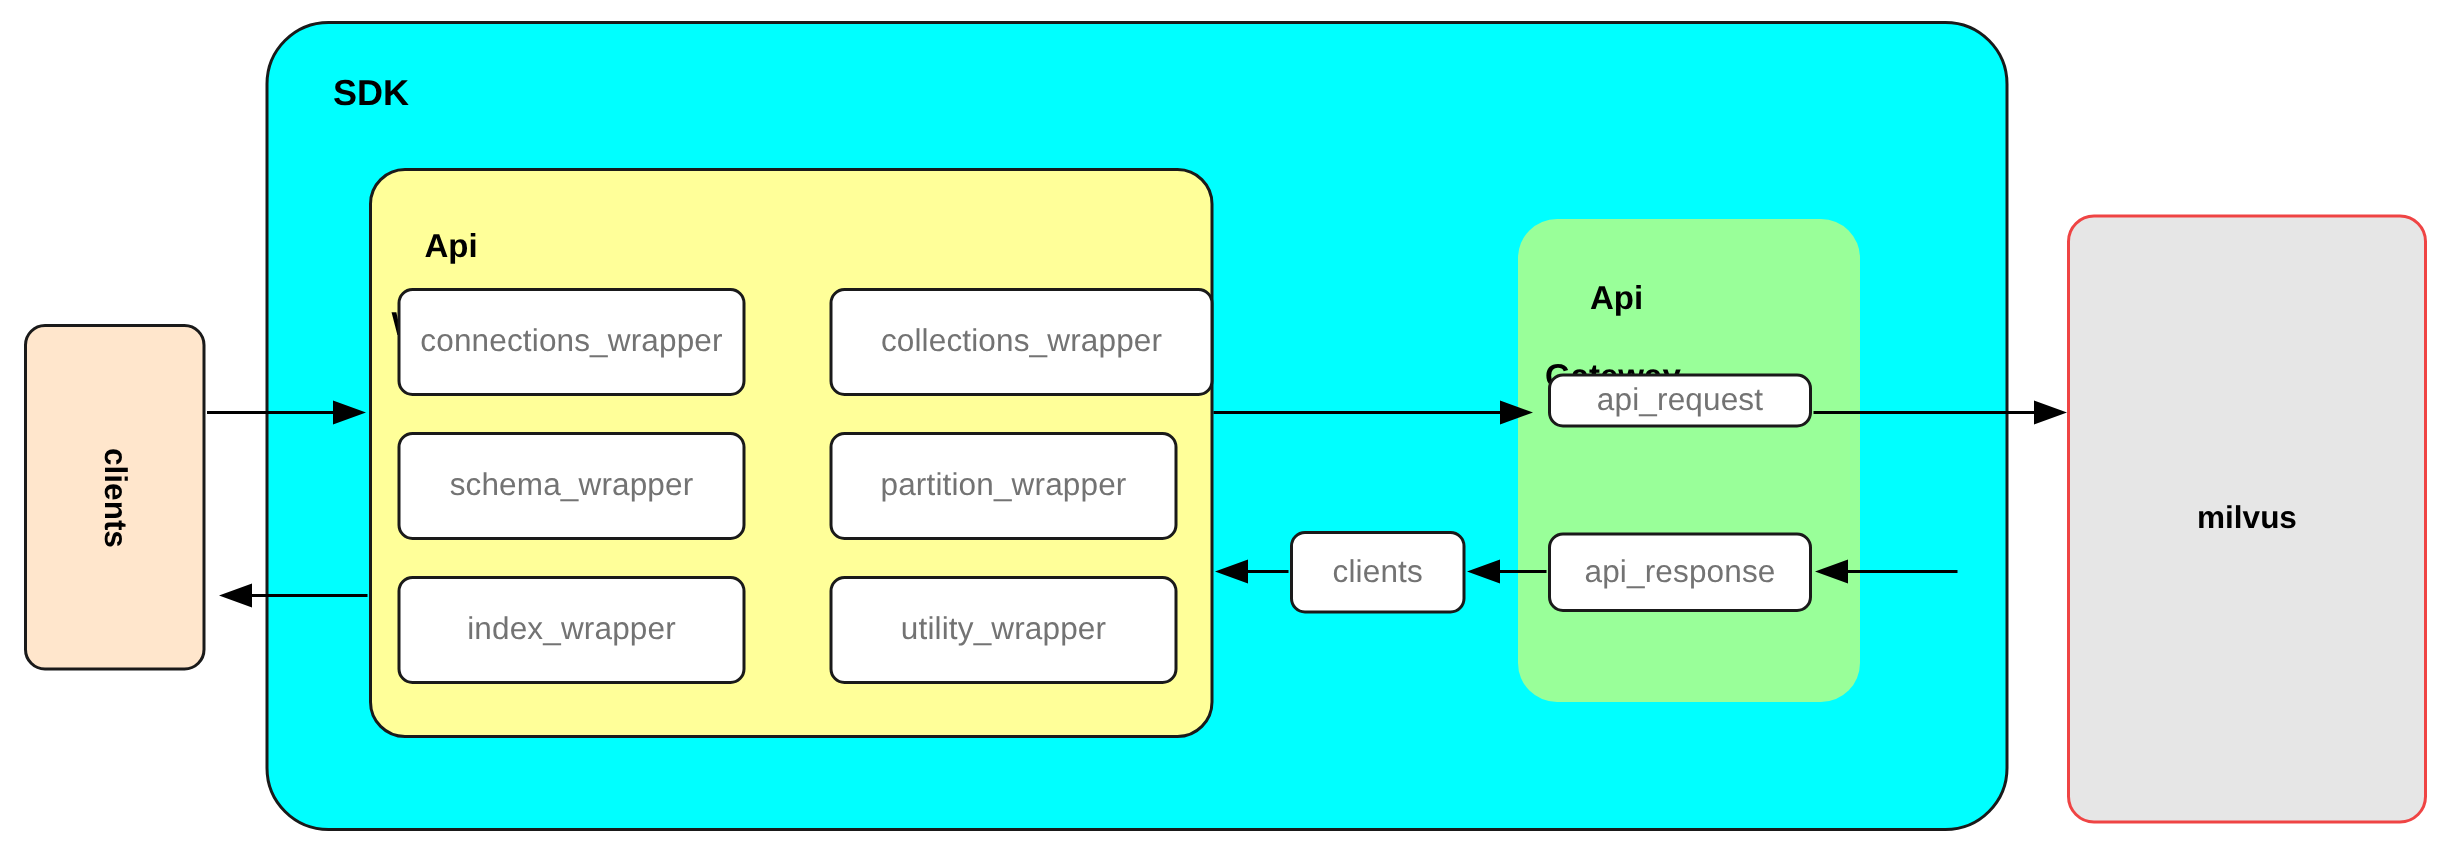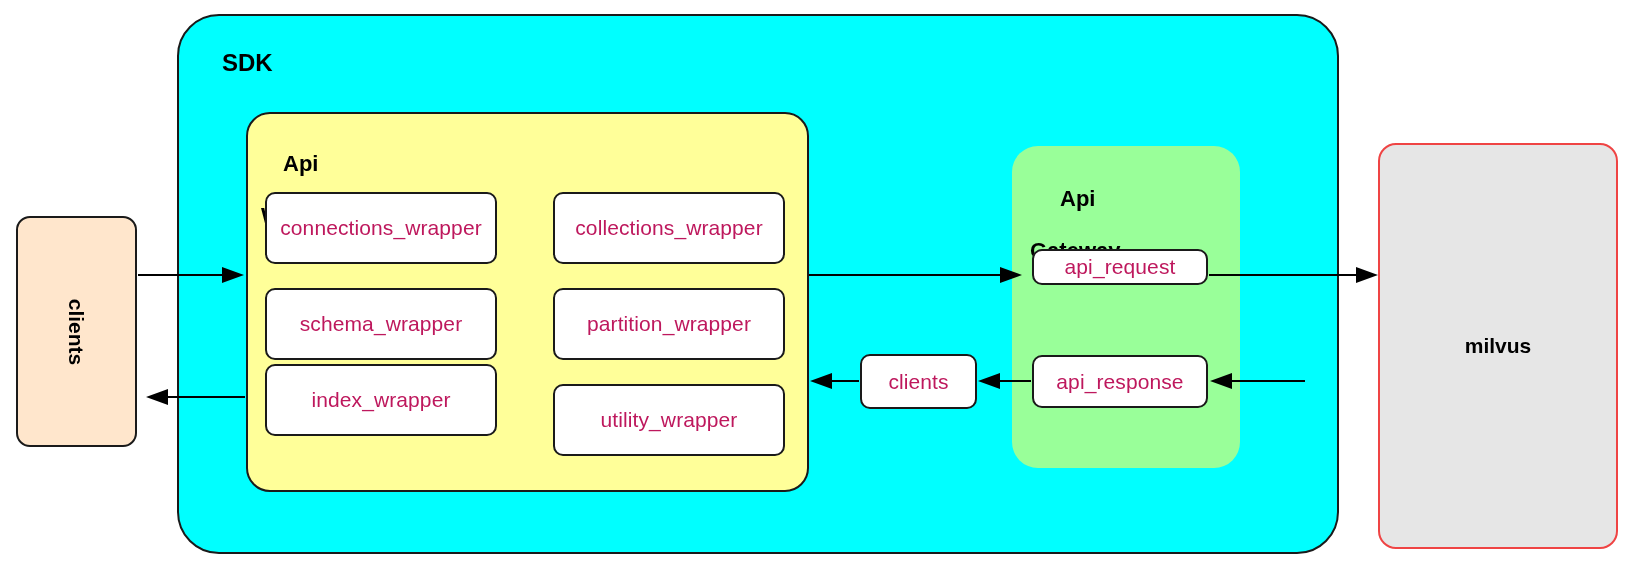--- a/index.html
+++ b/index.html
@@ -27,21 +27,21 @@
     justify-content: center;
   }
   .bordered {
     border: 2px solid #1a1a1a;
   }
   .leaf {
     background: #ffffff;
     border: 2px solid #1a1a1a;
     border-radius: 10px;
     font-size: 21px;
-    color: #be185d;
+    color: #737373;
     letter-spacing: 0.1px;
   }
 
   
   #sdk-container {
     left: 177px;
     top: 14px;
     width: 1162px;
     height: 540px;
     background: #00ffff;
@@ -128,24 +128,24 @@
     border-radius: 18px;
   }
   #milvus-label {
     font-weight: bold;
     font-size: 21px;
     color: #000000;
   }
 
   
   #w-connections { left: 265px; top: 192px; width: 232px; height: 72px; }
-  #w-collections { left: 553px; top: 192px; width: 232px; height: 72px; }
+  #w-collections { left: 553px; top: 192px; width: 256px; height: 72px; }
   #w-schema      { left: 265px; top: 288px; width: 232px; height: 72px; }
   #w-partition   { left: 553px; top: 288px; width: 232px; height: 72px; }
-  #w-index       { left: 265px; top: 364px; width: 232px; height: 72px; }
+  #w-index       { left: 265px; top: 384px; width: 232px; height: 72px; }
   #w-utility     { left: 553px; top: 384px; width: 232px; height: 72px; }
 
   
   #g-request  { left: 1032px; top: 249px; width: 176px; height: 36px; }
   #g-response { left: 1032px; top: 355px; width: 176px; height: 53px; justify-content: center; }
 
   
   #checker-box { left: 860px; top: 354px; width: 117px; height: 55px; }
 
   

